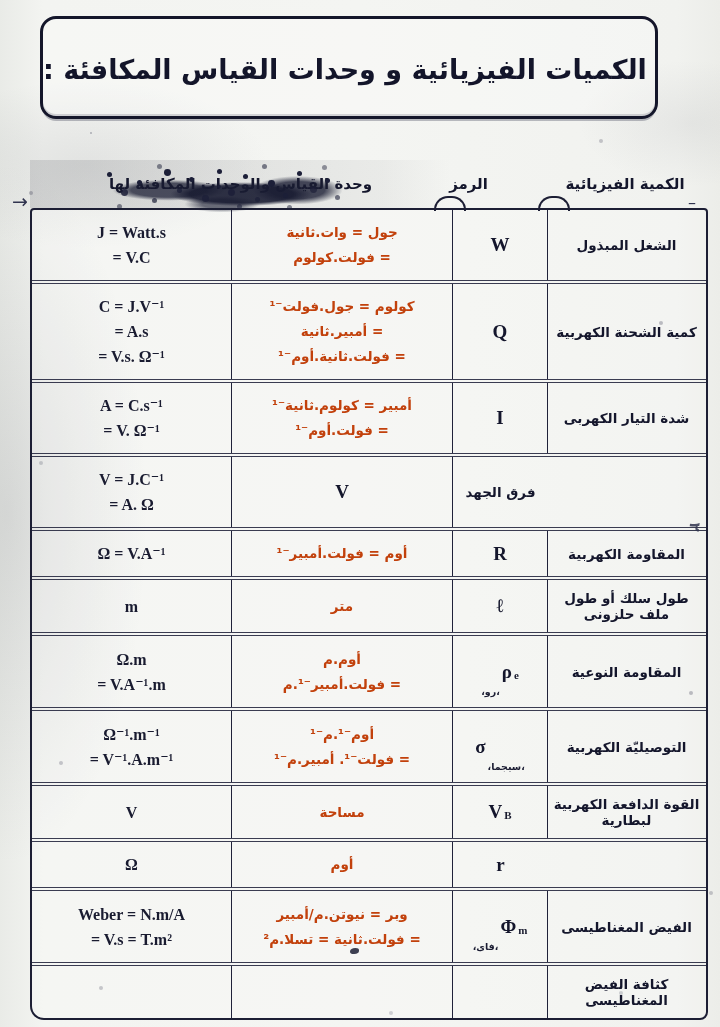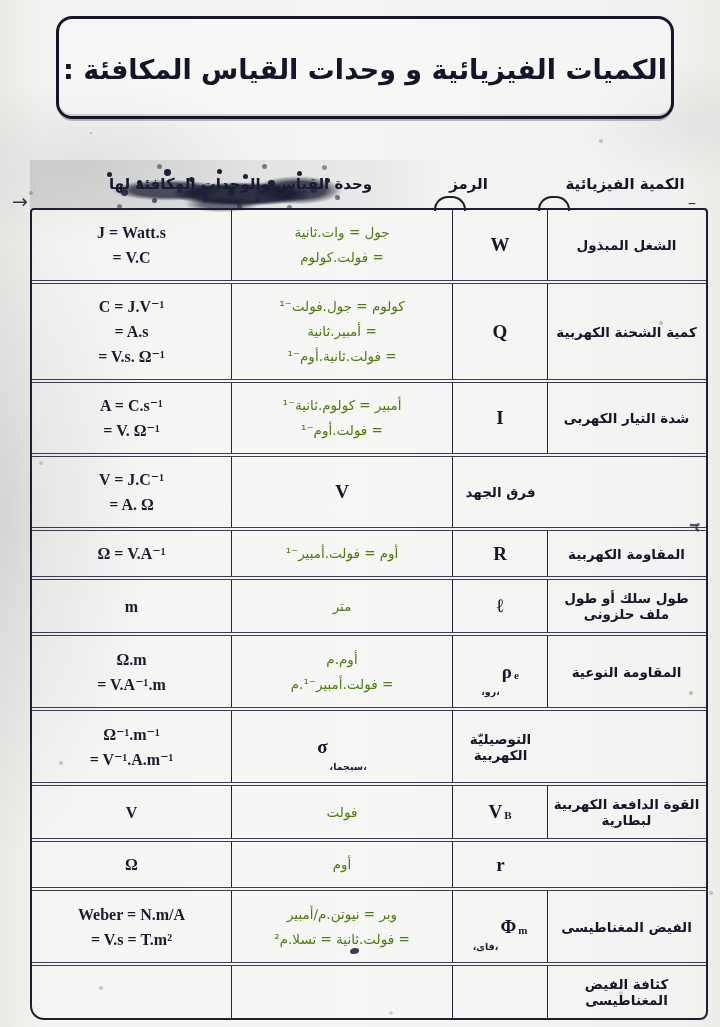--- a/index.html
+++ b/index.html
@@ -9,24 +9,24 @@
     background:
       radial-gradient(ellipse 260px 120px at 12% 16%, rgba(120,122,130,.14), transparent 70%),
       radial-gradient(ellipse 200px 500px at 1% 50%, rgba(110,112,120,.18), transparent 70%),
       radial-gradient(ellipse 160px 90px at 96% 12%, rgba(120,122,130,.10), transparent 70%),
       linear-gradient(90deg,#e9ebe7 0%,#f3f4f1 6%,#f4f5f2 50%,#f1f2ef 94%,#ecEDe9 100%);
   }
   .page{position:absolute;inset:0;}
 
   
   .title-box{
-    position:absolute;left:56px;top:16px;width:612px;height:97px;
+    position:absolute;left:40px;top:16px;width:612px;height:97px;
     border:3px solid #14162a;border-radius:16px;
     box-shadow:0 4px 0 -2px rgba(70,72,92,.35), inset 0 -2px 0 rgba(70,72,92,.2);
-    display:flex;align-items:center;justify-content:center;
+    display:flex;align-items:center;
     background:rgba(255,255,255,.25);
   }
   .title-box h1{
     margin:0;font-size:27px;font-weight:bold;color:#13152a;direction:rtl;
     letter-spacing:0;transform:translateY(2px);
   }
 
   
   .table-wrap{position:absolute;left:30px;top:160px;width:678px;}
   .thead{
@@ -71,21 +71,21 @@
   }
   .row{display:grid;grid-template-columns:200px 221px 95px 157px;border-top:4px double rgba(32,34,58,.88);}
   .row:first-child{border-top:none;}
   .cell{
     display:flex;flex-direction:column;align-items:center;justify-content:center;
     padding:10px 4px;min-height:25px;box-sizing:border-box;
   }
   .cell:not(:last-child){border-right:1.8px solid #20223a;}
   .line{line-height:25px;text-align:center;}
   .c-latin .line{font-family:"Liberation Serif","DejaVu Serif",serif;font-size:16px;font-weight:600;color:#191b30;}
-  .c-arabic .line{font-size:13.5px;font-weight:normal;color:#4d7c0f;}
+  .c-arabic .line{font-size:13.5px;font-weight:bold;color:#c2410c;}
   .c-sym{flex-direction:row;gap:2px;}
   .sym-base{font-family:"Liberation Serif","DejaVu Serif",serif;font-size:19px;font-weight:bold;color:#14162c;}
   .sym-sub{font-family:"Liberation Serif","DejaVu Serif",serif;font-size:11px;font-weight:bold;transform:translateY(3px);}
   .sym-note{font-size:9.5px;font-weight:bold;color:#1a1c32;white-space:nowrap;margin-top:40px;}
   .c-qty{font-size:13.5px;font-weight:bold;text-align:center;color:#14162c;}
 
   
   .art{position:absolute;color:#31344f;}
   .art-left-arrow{left:12px;top:190px;font-size:19px;}
   .art-right-dash{left:688px;top:193px;font-size:16px;}
@@ -212,32 +212,36 @@
             <span class="sym-base">ρ</span>
             <span class="sym-sub">e</span>
           </div>
           <div class="cell c-qty" dir="rtl">المقاومة النوعية</div>
         </div>
         <div class="row">
           <div class="cell c-latin" dir="ltr">
             <div class="line">Ω⁻¹.m⁻¹</div>
             <div class="line">= V⁻¹.A.m⁻¹</div>
           </div>
+          <div class="cell c-arabic" dir="rtl">
+            <div class="line">أوم⁻¹.م⁻¹</div>
+            <div class="line">= فولت⁻¹. أمبير.م⁻¹</div>
+          </div>
           <div class="cell c-sym" dir="ltr">
             <span class="sym-base">σ</span>
             <span class="sym-note">،سيجما،</span>
           </div>
           <div class="cell c-qty" dir="rtl">التوصيليّة الكهربية</div>
         </div>
         <div class="row">
           <div class="cell c-latin" dir="ltr">
             <div class="line">V</div>
           </div>
           <div class="cell c-arabic" dir="rtl">
-            <div class="line">فولت</div>
+            <div class="line">مساحة</div>
           </div>
           <div class="cell c-sym" dir="ltr">
             <span class="sym-base">V</span>
             <span class="sym-sub">B</span>
           </div>
           <div class="cell c-qty" dir="rtl">القوة الدافعة الكهربية لبطارية</div>
         </div>
         <div class="row">
           <div class="cell c-latin" dir="ltr">
             <div class="line">Ω</div>

